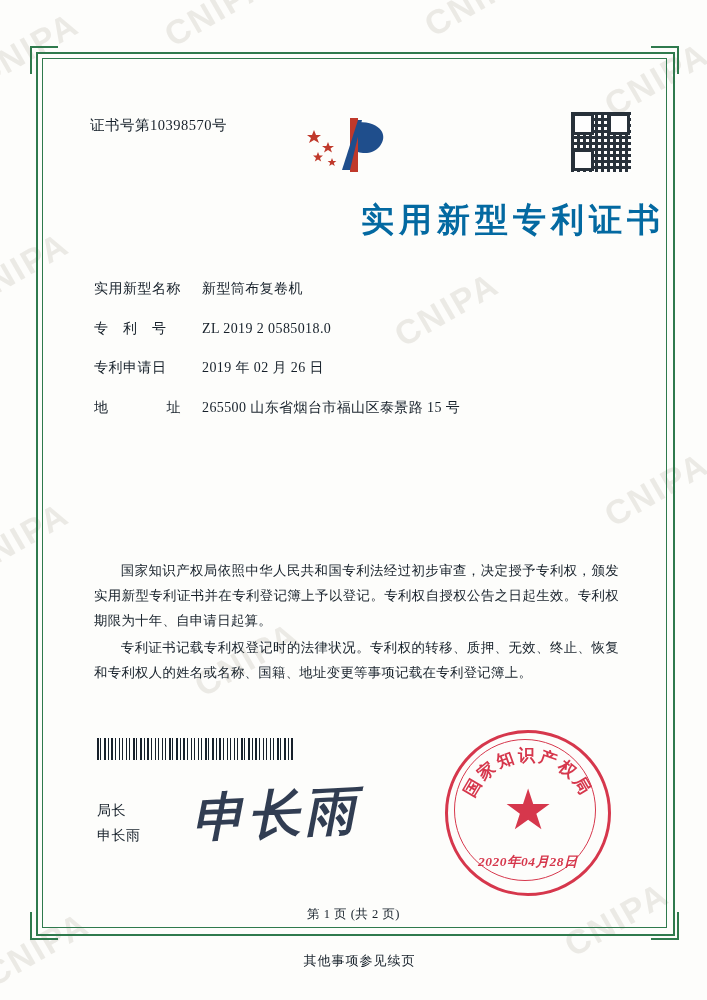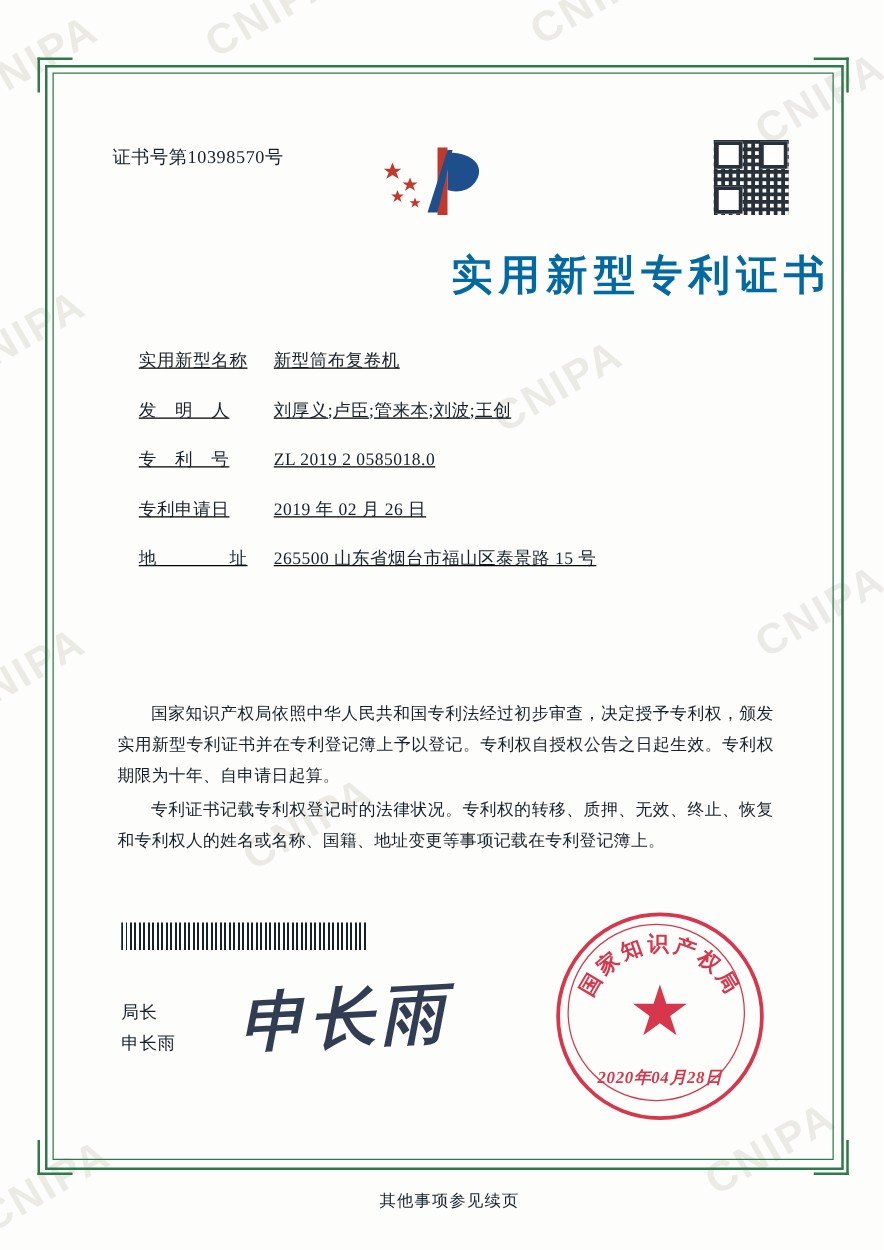--- a/index.html
+++ b/index.html
@@ -144,24 +144,23 @@
     font-size: 33px;
     font-weight: bold;
     letter-spacing: 5px;
     color: #0369a1;
     font-family: "Liberation Serif", "DejaVu Serif", serif;
   }
 
   
   .fields {
     position: absolute;
-    left: 69px;
+    left: 52px;
     top: 222px;
     right: 44px;
-    text-decoration: underline;
   }
   .field-row {
     display: flex;
     align-items: baseline;
     margin-bottom: 21.5px;
     font-size: 14px;
     color: #16202a;
   }
   .field-label {
     width: 108px;
@@ -367,24 +366,20 @@
     </div>
 
     <div class="doc-title">实用新型专利证书</div>
 
     <div class="fields">
       <div class="field-row">
         <div class="field-label">实用新型名称</div>
         <div class="field-value">新型筒布复卷机</div>
       </div>
       <div class="field-row">
-        <div class="field-label">发　明　人</div>
-        <div class="field-value">刘厚义;卢臣;管来本;刘波;王创</div>
-      </div>
-      <div class="field-row">
         <div class="field-label">专　利　号</div>
         <div class="field-value">ZL 2019 2 0585018.0</div>
       </div>
       <div class="field-row">
         <div class="field-label">专利申请日</div>
         <div class="field-value">2019 年 02 月 26 日</div>
       </div>
       <div class="field-row">
         <div class="field-label">地　　　　址</div>
         <div class="field-value">265500 山东省烟台市福山区泰景路 15 号</div>
@@ -411,18 +406,19 @@
           <path id="arcpath" d="M 22,86 A 58,58 0 1 1 138,86" fill="none"></path>
         </defs>
         <text>
           <textPath href="#arcpath" startOffset="50%" text-anchor="middle">国家知识产权局</textPath>
         </text>
       </svg>
       <div class="seal-star">★</div>
       <div class="seal-date">2020年04月28日</div>
     </div>
 
+    <div class="page-no">第 1 页 (共 2 页)</div>
 
   </div>
 
   <div class="footer-note">其他事项参见续页</div>
 
 </div>
 
 </body></html>

